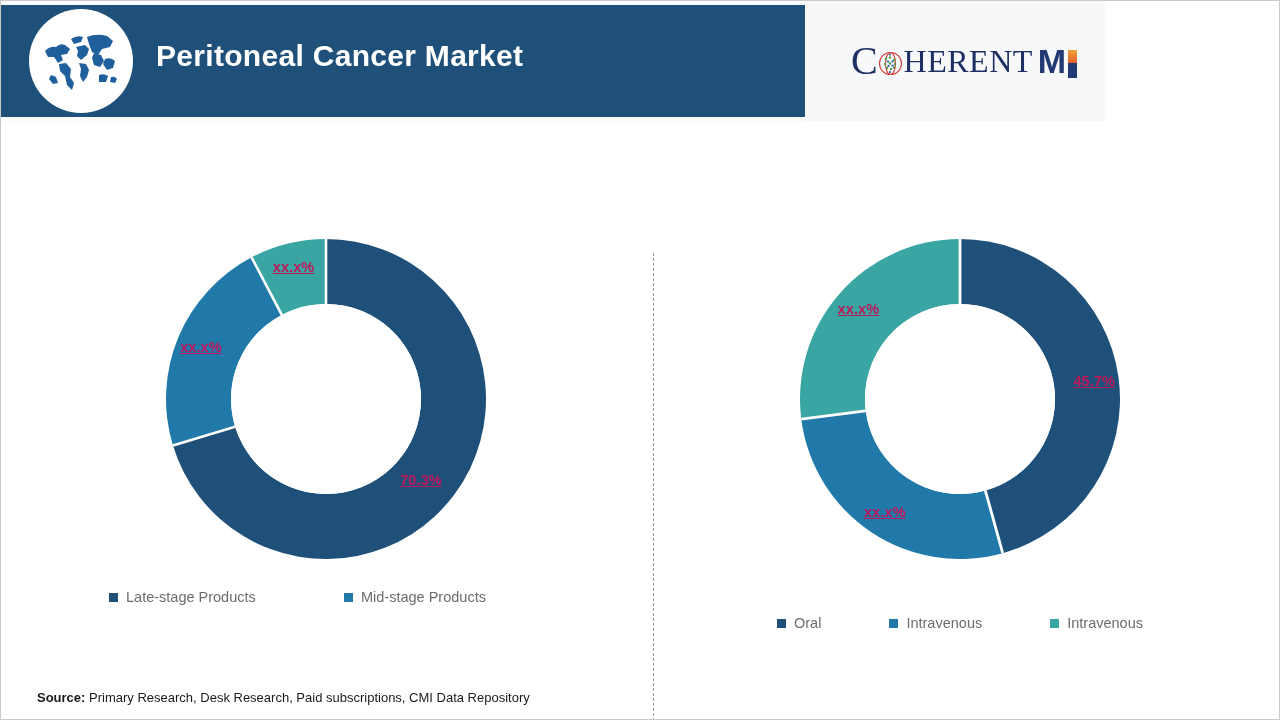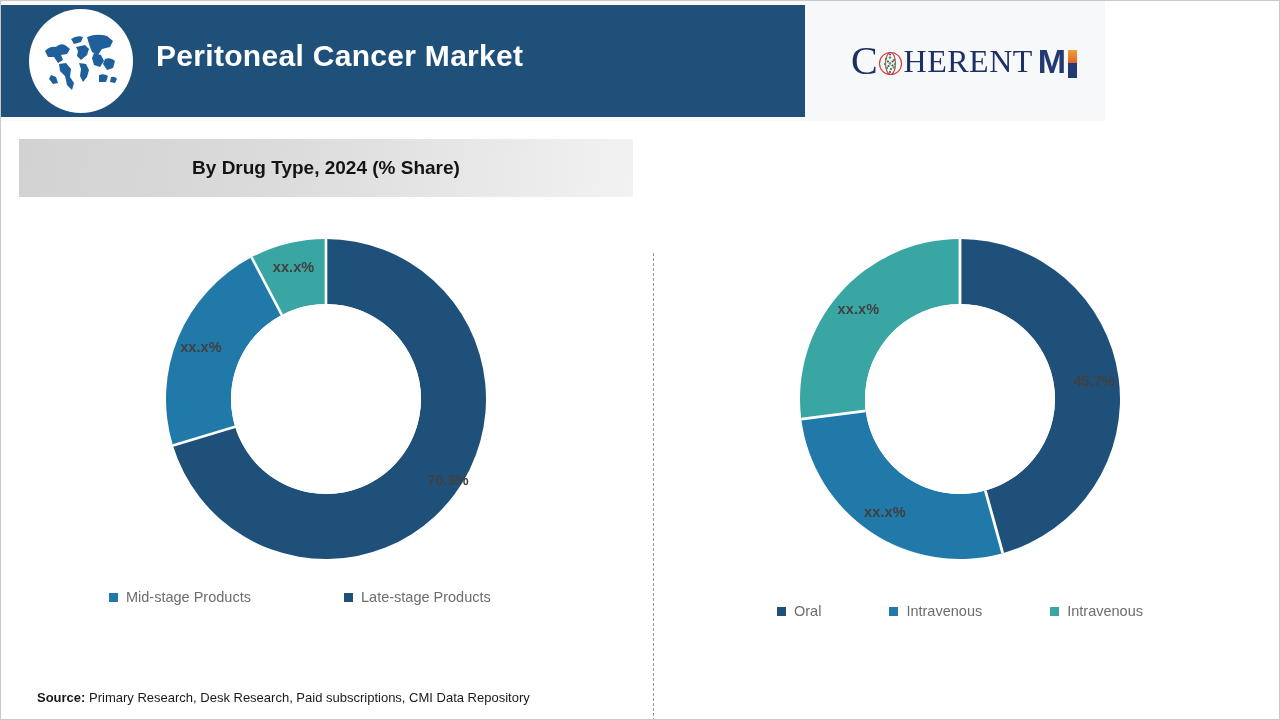--- a/index.html
+++ b/index.html
@@ -179,26 +179,27 @@
   }
   .donut {
     position: relative;
     margin: 0 auto;
     width: 340px;
     height: 340px;
   }
   .donut svg { display: block; }
   .slice-label {
     position: absolute;
-    color: #404040;
+    color: #be185d;
     font-size: 14.5px;
     font-weight: bold;
     white-space: nowrap;
     transform: translate(-50%, -50%);
     letter-spacing: .1px;
+    text-decoration: underline;
   }
 
   
   .legend {
     position: absolute;
     left: 0;
     width: 100%;
     display: flex;
     flex-wrap: wrap;
     justify-content: center;
@@ -206,21 +207,21 @@
   .legend-left  { top: 468px; width: 470px; left: 72px; }
   .legend-right { top: 482px; }
   .legend-item {
     display: flex;
     align-items: center;
     font-size: 14.5px;
     color: #6d6d6d;
     white-space: nowrap;
   }
   .legend-left .legend-item  { width: 50%; justify-content: flex-start; padding-left: 18px; box-sizing: border-box; margin-bottom: 13px;}
-  .legend-right .legend-item { margin: 0 34px; }
+  .legend-right .legend-item { margin: 12px 34px; }
   .legend-swatch {
     width: 9px;
     height: 9px;
     margin-right: 8px;
     flex: 0 0 auto;
   }
 
   
   .footer {
     position: absolute;
@@ -298,56 +299,53 @@
       </div>
     </div>
   </div>
 
   <div class="content">
 
     <div class="divider"></div>
 
     <div class="panel panel-left">
 
-      <div class="panel-title">
-        <span>By Drug Type, 2024 (% Share)</span>
-      </div>
 
       <div class="donut-wrap">
         <div class="donut">
           <svg width="340" height="340" viewBox="0 0 340 340" aria-hidden="true">
 
             <path fill="#1f5079" d="M170 10 A160 160 0 1 1 16.92607175058714 216.56578669252355 L79.11235510191112 197.64843584868586 A95 95 0 1 0 170 75 Z"></path>
 
             <path fill="#2079a8" d="M16.92607175058714 216.56578669252355 A160 160 0 0 1 95.57582750760662 28.362990186807167 L125.81064758264144 85.90302542341676 A95 95 0 0 0 79.11235510191112 197.64843584868586 Z"></path>
 
             <path fill="#3aa6a4" d="M95.57582750760662 28.362990186807167 A160 160 0 0 1 169.99999999999997 10 L169.99999999999997 75 A95 95 0 0 0 125.81064758264144 85.90302542341676 Z"></path>
 
           <g stroke="#ffffff" stroke-width="2.6">
                 <line x1="170" y1="75" x2="170" y2="10"></line>
                 <line x1="79.11235510191112" y1="197.64843584868586" x2="16.92607175058714" y2="216.56578669252355"></line>
                 <line x1="125.81064758264144" y1="85.90302542341676" x2="95.57582750760662" y2="28.362990186807167"></line>
               </g>
               <circle cx="170" cy="170" r="95" fill="#ffffff"></circle>
             </svg>
 
-          <span class="slice-label" style="left: 292px; top: 250.675px;">70.3%</span>
+          <span class="slice-label" style="left: 265px; top: 250.675px;">70.3%</span>
           <span class="slice-label" style="left: 44.9778px; top: 117.753px;">xx.x%</span>
           <span class="slice-label" style="left: 137.541px; top: 38.4452px;">xx.x%</span>
         </div>
       </div>
 
       <div class="legend legend-left">
         <div class="legend-item">
+          <span class="legend-swatch" style="background:#1f5079"></span>
+          <span>Late-stage Products</span>
+        </div>
+        <div class="legend-item">
           <span class="legend-swatch" style="background:#2079a8"></span>
           <span>Mid-stage Products</span>
-        </div>
-        <div class="legend-item">
-          <span class="legend-swatch" style="background:#1f5079"></span>
-          <span>Late-stage Products</span>
         </div>
       </div>
     </div>
 
     <div class="panel panel-right">
 
 
       <div class="donut-wrap">
         <div class="donut">
           <svg width="340" height="340" viewBox="0 0 340 340" aria-hidden="true">

